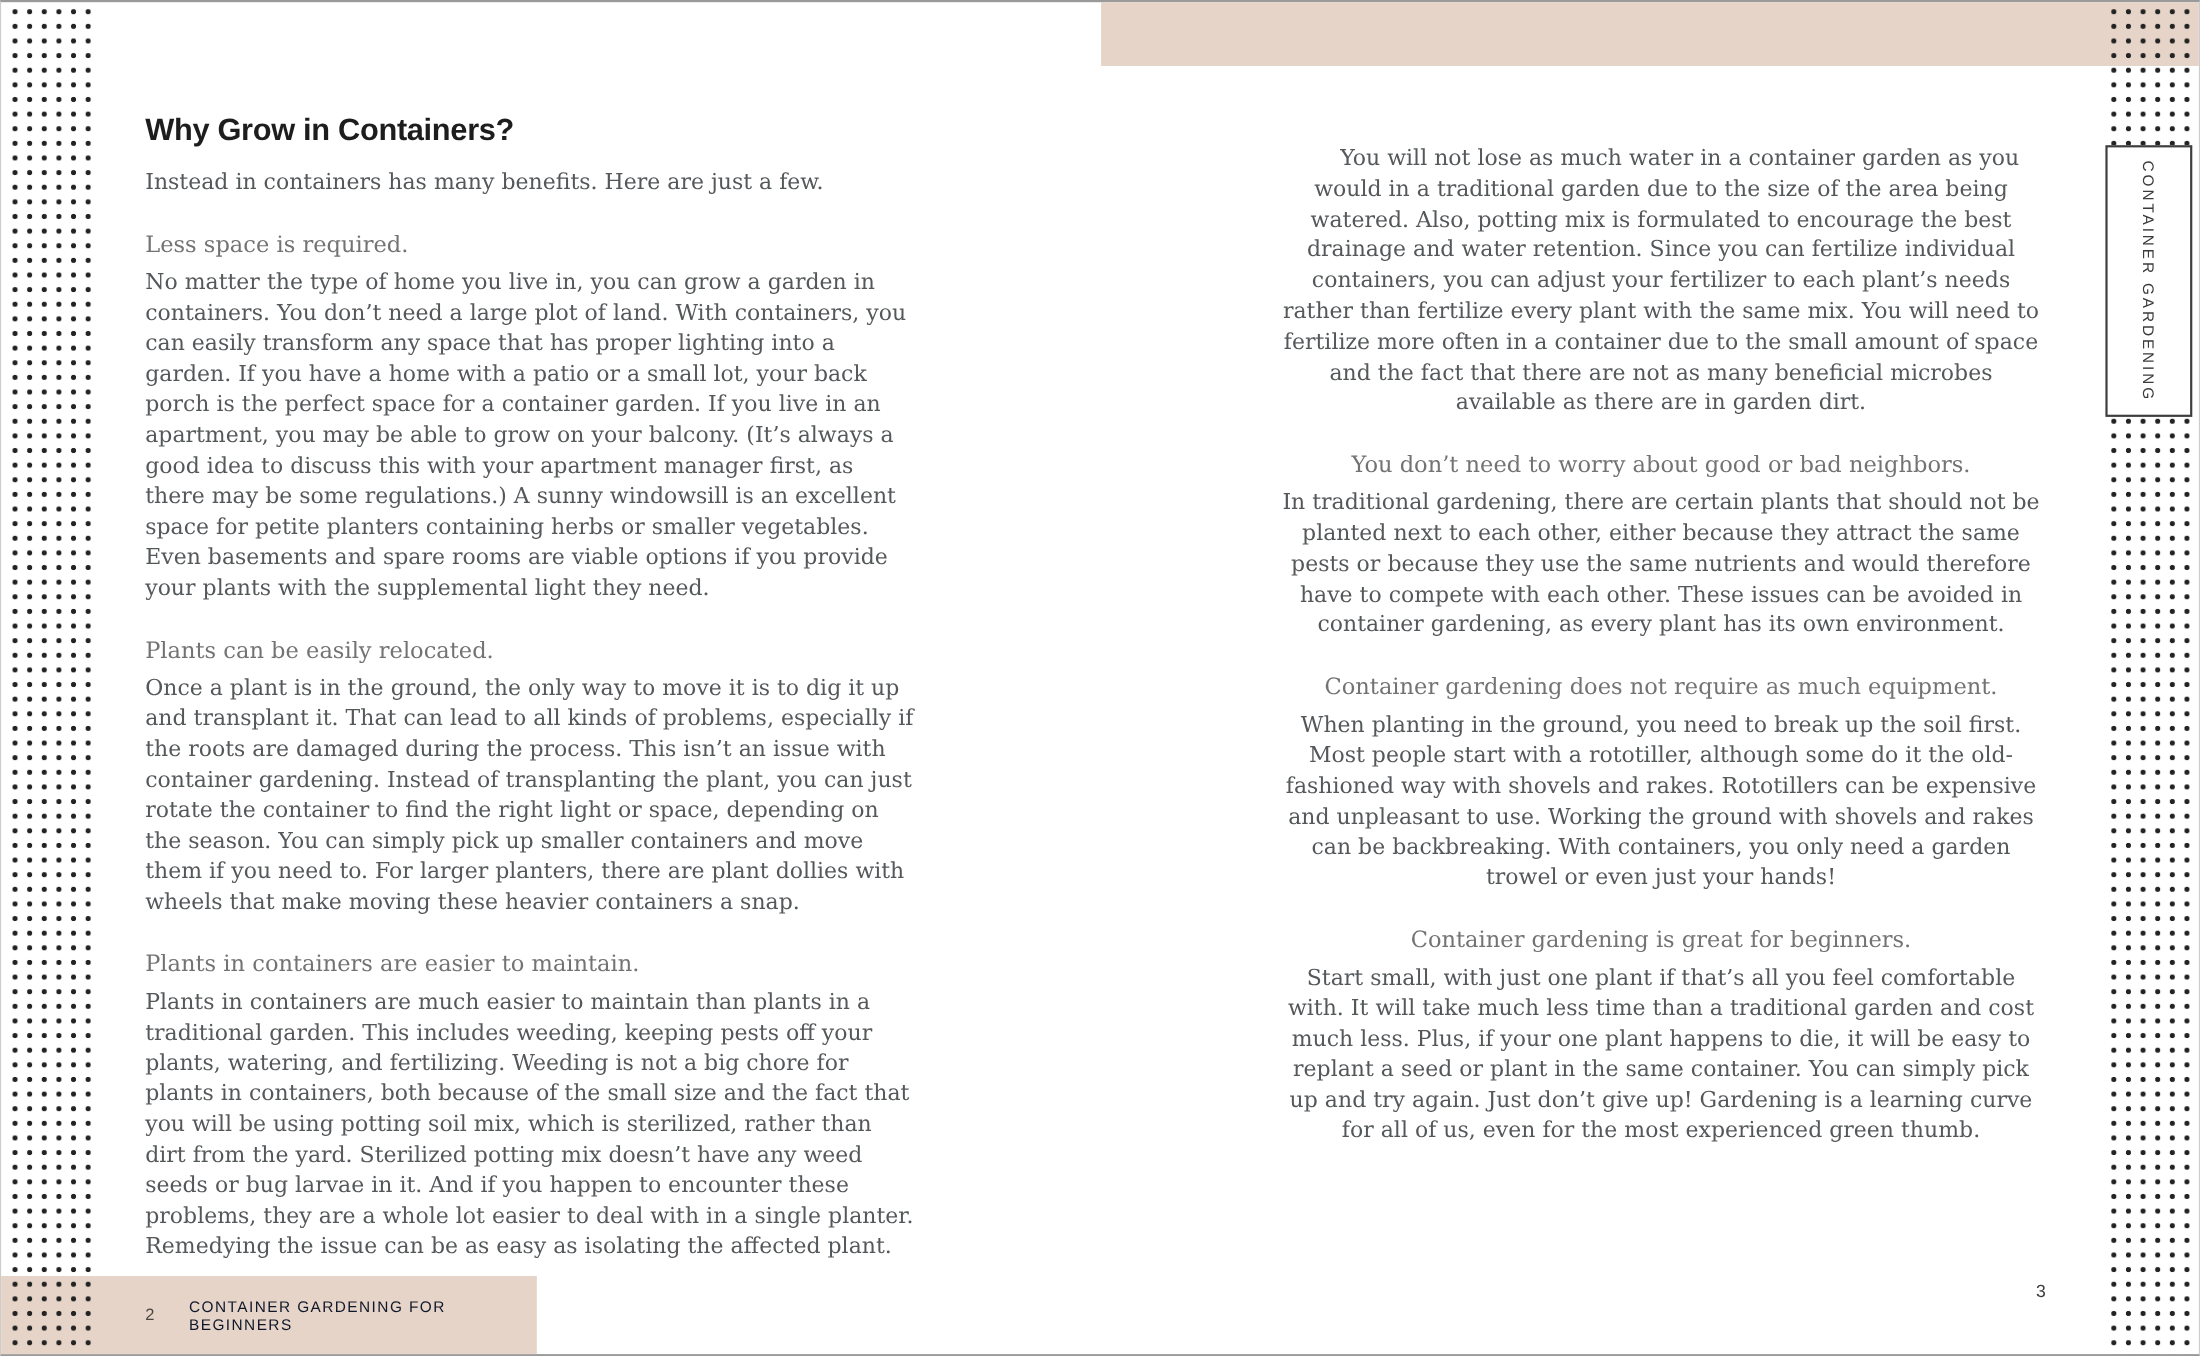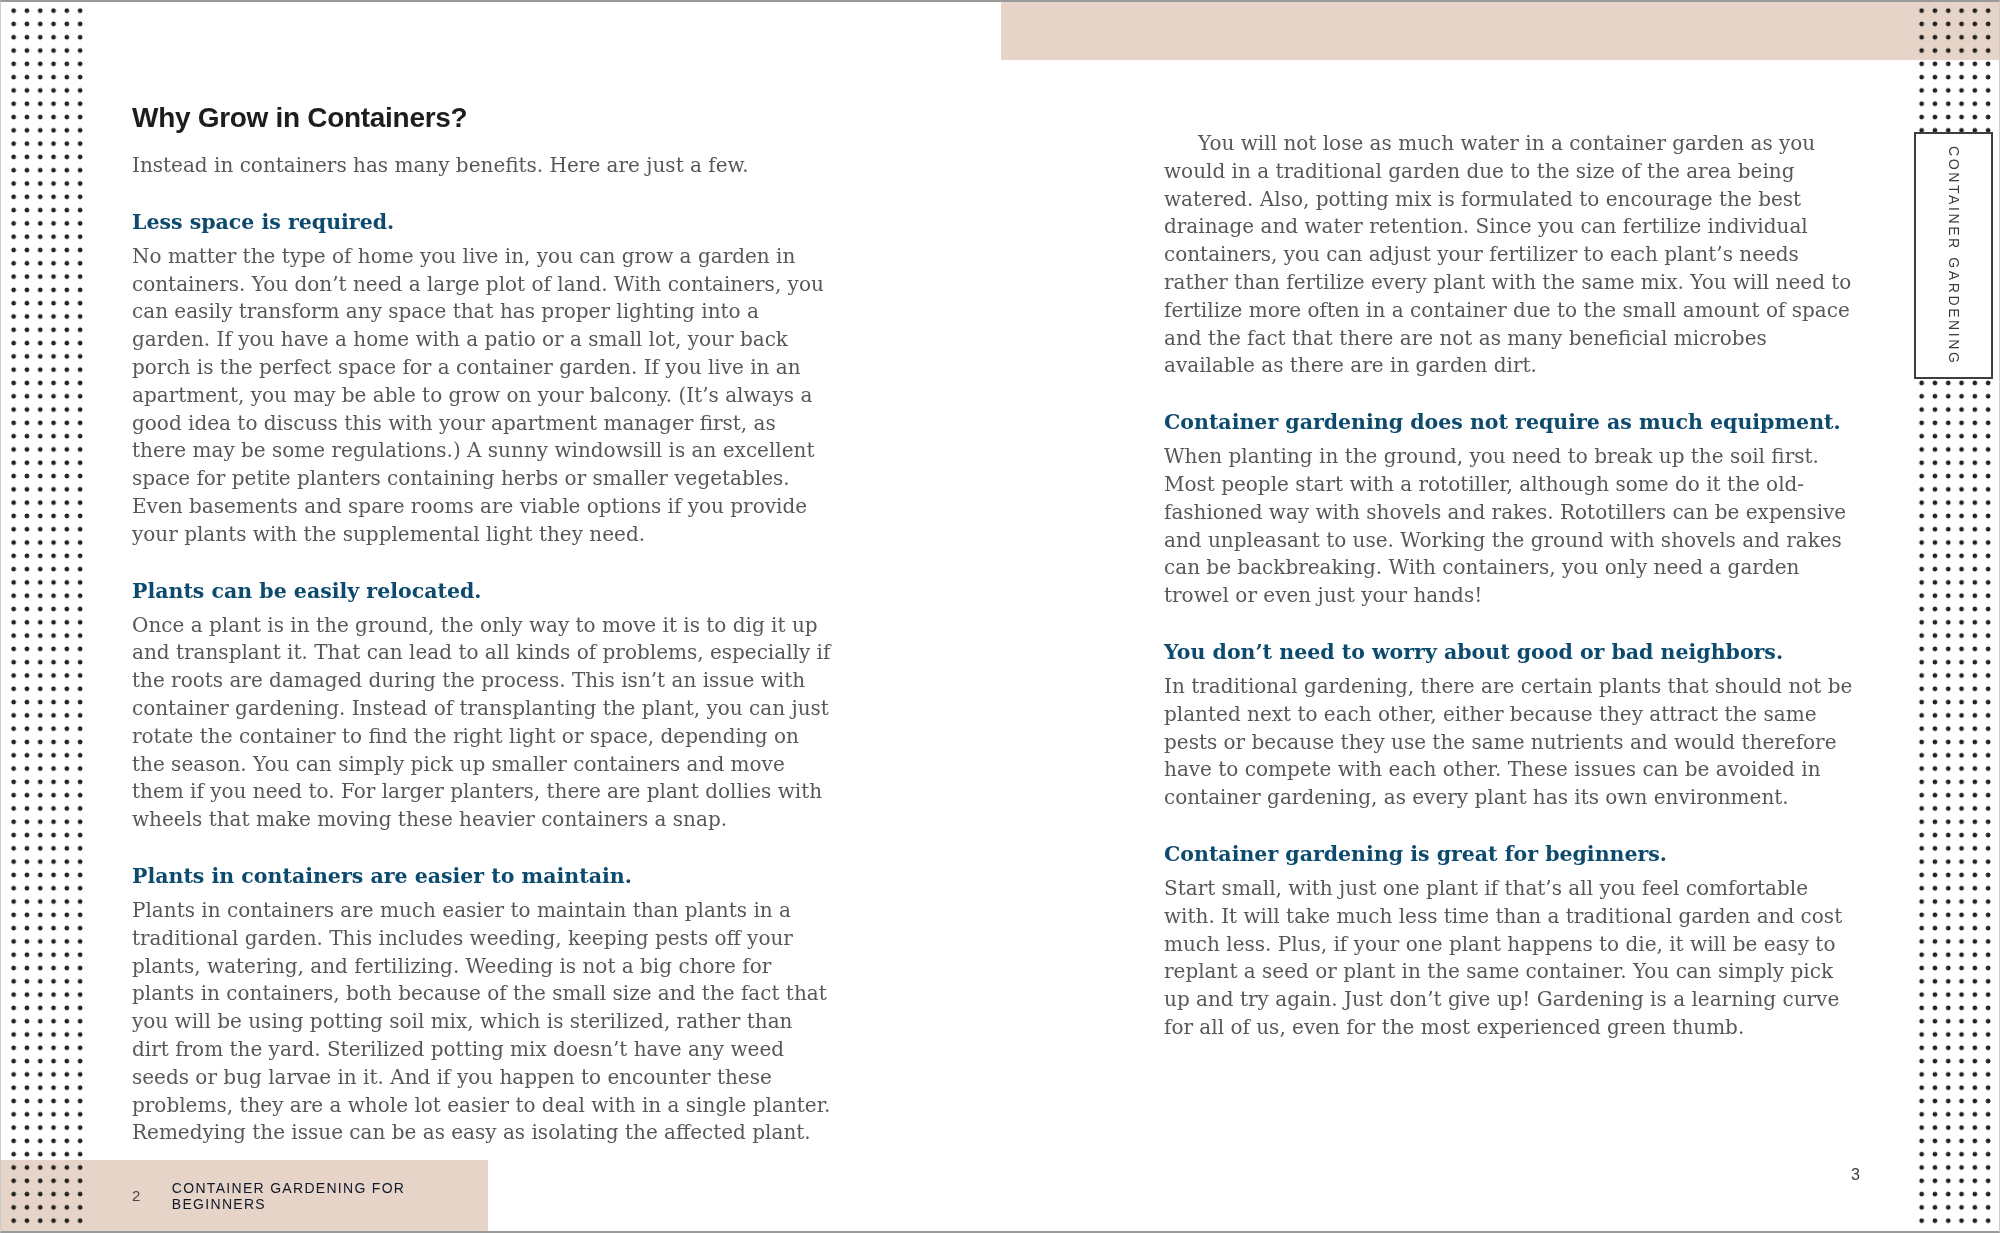--- a/index.html
+++ b/index.html
@@ -70,37 +70,37 @@
 
   
   .col {
     position: absolute; z-index: 2;
     font-family: "DejaVu Serif", serif;
     font-size: 20px; line-height: 27.8px;
     color: #55585a;
     text-align: left;
   }
   .col-left  { left: 131px; top: 94px;  width: 700px; }
-  .col-right { left: 1163px; top: 128px; width: 692px; }
+  .col-right { left: 1163px; top: 128px; width: 692px; text-align: center; }
 
   .page-title {
     margin: 0 0 12px 0;
     font-family: "Liberation Sans", sans-serif;
     font-weight: bold;
     font-size: 28px; line-height: 44px;
     letter-spacing: -0.3px;
     color: #1d1d1d;
   }
   .intro { margin: 0; }
   .body-section { margin-top: 28px; }
   .body-section h2 {
     margin: 0 0 7px 0;
     font-size: 20.5px; line-height: 28px;
-    font-weight: bold;
-    color: #0c4a6e;
+    font-weight: normal;
+    color: #737373;
   }
   .body-section p { margin: 0; }
   .lead { margin: 0; text-indent: 34px; }
 
   .page-num-right {
     position: absolute; z-index: 2;
     left: 1850px; top: 1164px;
     font-size: 16px; color: #3c3c3c;
   }
 </style>
@@ -135,27 +135,27 @@
     <div class="body-section">
       <h2>Plants in containers are easier to maintain.</h2>
       <p>Plants in containers are much easier to maintain than plants in a traditional garden. This includes weeding, keeping pests off your plants, watering, and fertilizing. Weeding is not a big chore for plants in containers, both because of the small size and the fact that you will be using potting soil mix, which is sterilized, rather than dirt from the yard. Sterilized potting mix doesn’t have any weed seeds or bug larvae in it. And if you happen to encounter these problems, they are a whole lot easier to deal with in a single planter. Remedying the issue can be as easy as isolating the affected plant.</p>
     </div>
   </div>
 
   <div class="col col-right">
     <p class="lead">You will not lose as much water in a container garden as you would in a traditional garden due to the size of the area being watered. Also, potting mix is formulated to encourage the best drainage and water retention. Since you can fertilize individual containers, you can adjust your fertilizer to each plant’s needs rather than fertilize every plant with the same mix. You will need to fertilize more often in a container due to the small amount of space and the fact that there are not as many beneficial microbes available as there are in garden dirt.</p>
 
     <div class="body-section">
-      <h2>Container gardening does not require as much equipment.</h2>
-      <p>When planting in the ground, you need to break up the soil first. Most people start with a rototiller, although some do it the old-fashioned way with shovels and rakes. Rototillers can be expensive and unpleasant to use. Working the ground with shovels and rakes can be backbreaking. With containers, you only need a garden trowel or even just your hands!</p>
+      <h2>You don’t need to worry about good or bad neighbors.</h2>
+      <p>In traditional gardening, there are certain plants that should not be planted next to each other, either because they attract the same pests or because they use the same nutrients and would therefore have to compete with each other. These issues can be avoided in container gardening, as every plant has its own environment.</p>
     </div>
 
     <div class="body-section">
-      <h2>You don’t need to worry about good or bad neighbors.</h2>
-      <p>In traditional gardening, there are certain plants that should not be planted next to each other, either because they attract the same pests or because they use the same nutrients and would therefore have to compete with each other. These issues can be avoided in container gardening, as every plant has its own environment.</p>
+      <h2>Container gardening does not require as much equipment.</h2>
+      <p>When planting in the ground, you need to break up the soil first. Most people start with a rototiller, although some do it the old-fashioned way with shovels and rakes. Rototillers can be expensive and unpleasant to use. Working the ground with shovels and rakes can be backbreaking. With containers, you only need a garden trowel or even just your hands!</p>
     </div>
 
     <div class="body-section">
       <h2>Container gardening is great for beginners.</h2>
       <p>Start small, with just one plant if that’s all you feel comfortable with. It will take much less time than a traditional garden and cost much less. Plus, if your one plant happens to die, it will be easy to replant a seed or plant in the same container. You can simply pick up and try again. Just don’t give up! Gardening is a learning curve for all of us, even for the most experienced green thumb.</p>
     </div>
   </div>
 
   <div class="footerbar">
     <span class="pg">2</span>

